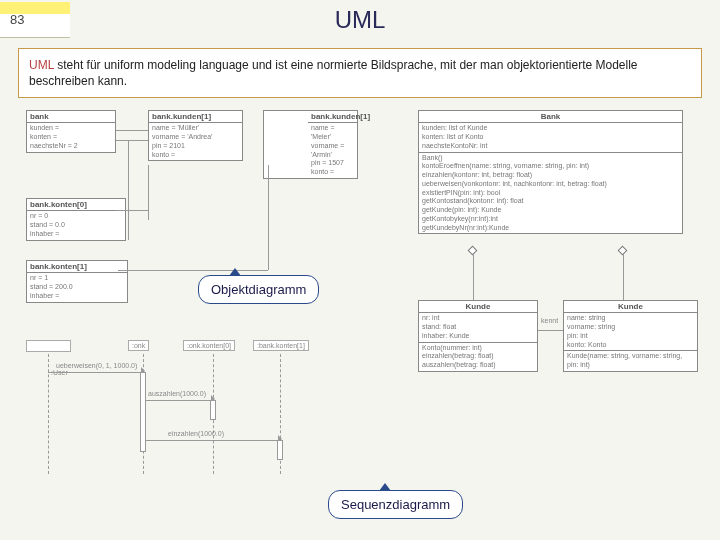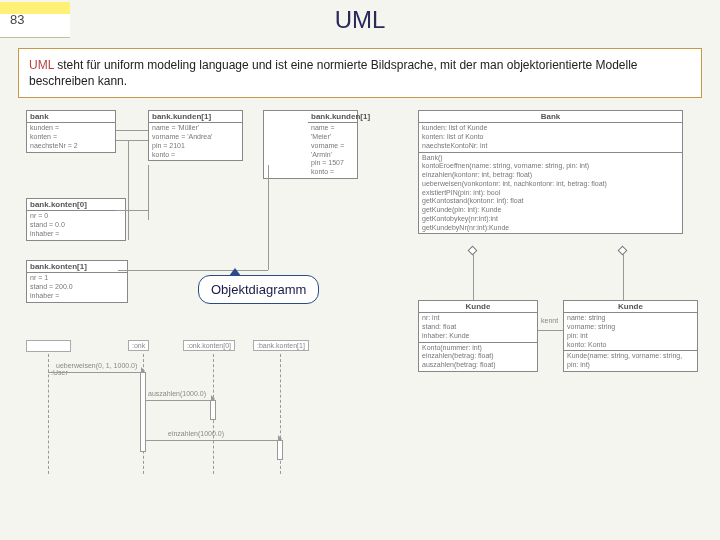--- a/index.html
+++ b/index.html
@@ -273,14 +273,15 @@
 
   <div class="line" style="left:125px; top:330px; width:137px; height:1px;"></div>
   <div class="arrowhead" style="left:258px; top:327px; border-bottom:4px solid #999; transform:rotate(90deg);"></div>
   <div class="textlbl" style="left:150px; top:320px;">einzahlen(1000.0)</div>
 
   <div style="position:absolute; left:122px; top:262px; width:6px; height:80px; background:#fff; border:1px solid #999;"></div>
   <div style="position:absolute; left:192px; top:290px; width:6px; height:20px; background:#fff; border:1px solid #999;"></div>
   <div style="position:absolute; left:259px; top:330px; width:6px; height:20px; background:#fff; border:1px solid #999;"></div>
 
   <div class="callout c1" style="left:180px; top:165px;">Objektdiagramm</div>
+  <div class="callout c3" style="left:310px; top:380px;">Sequenzdiagramm</div>
 
 </div>
 
 </body></html>

